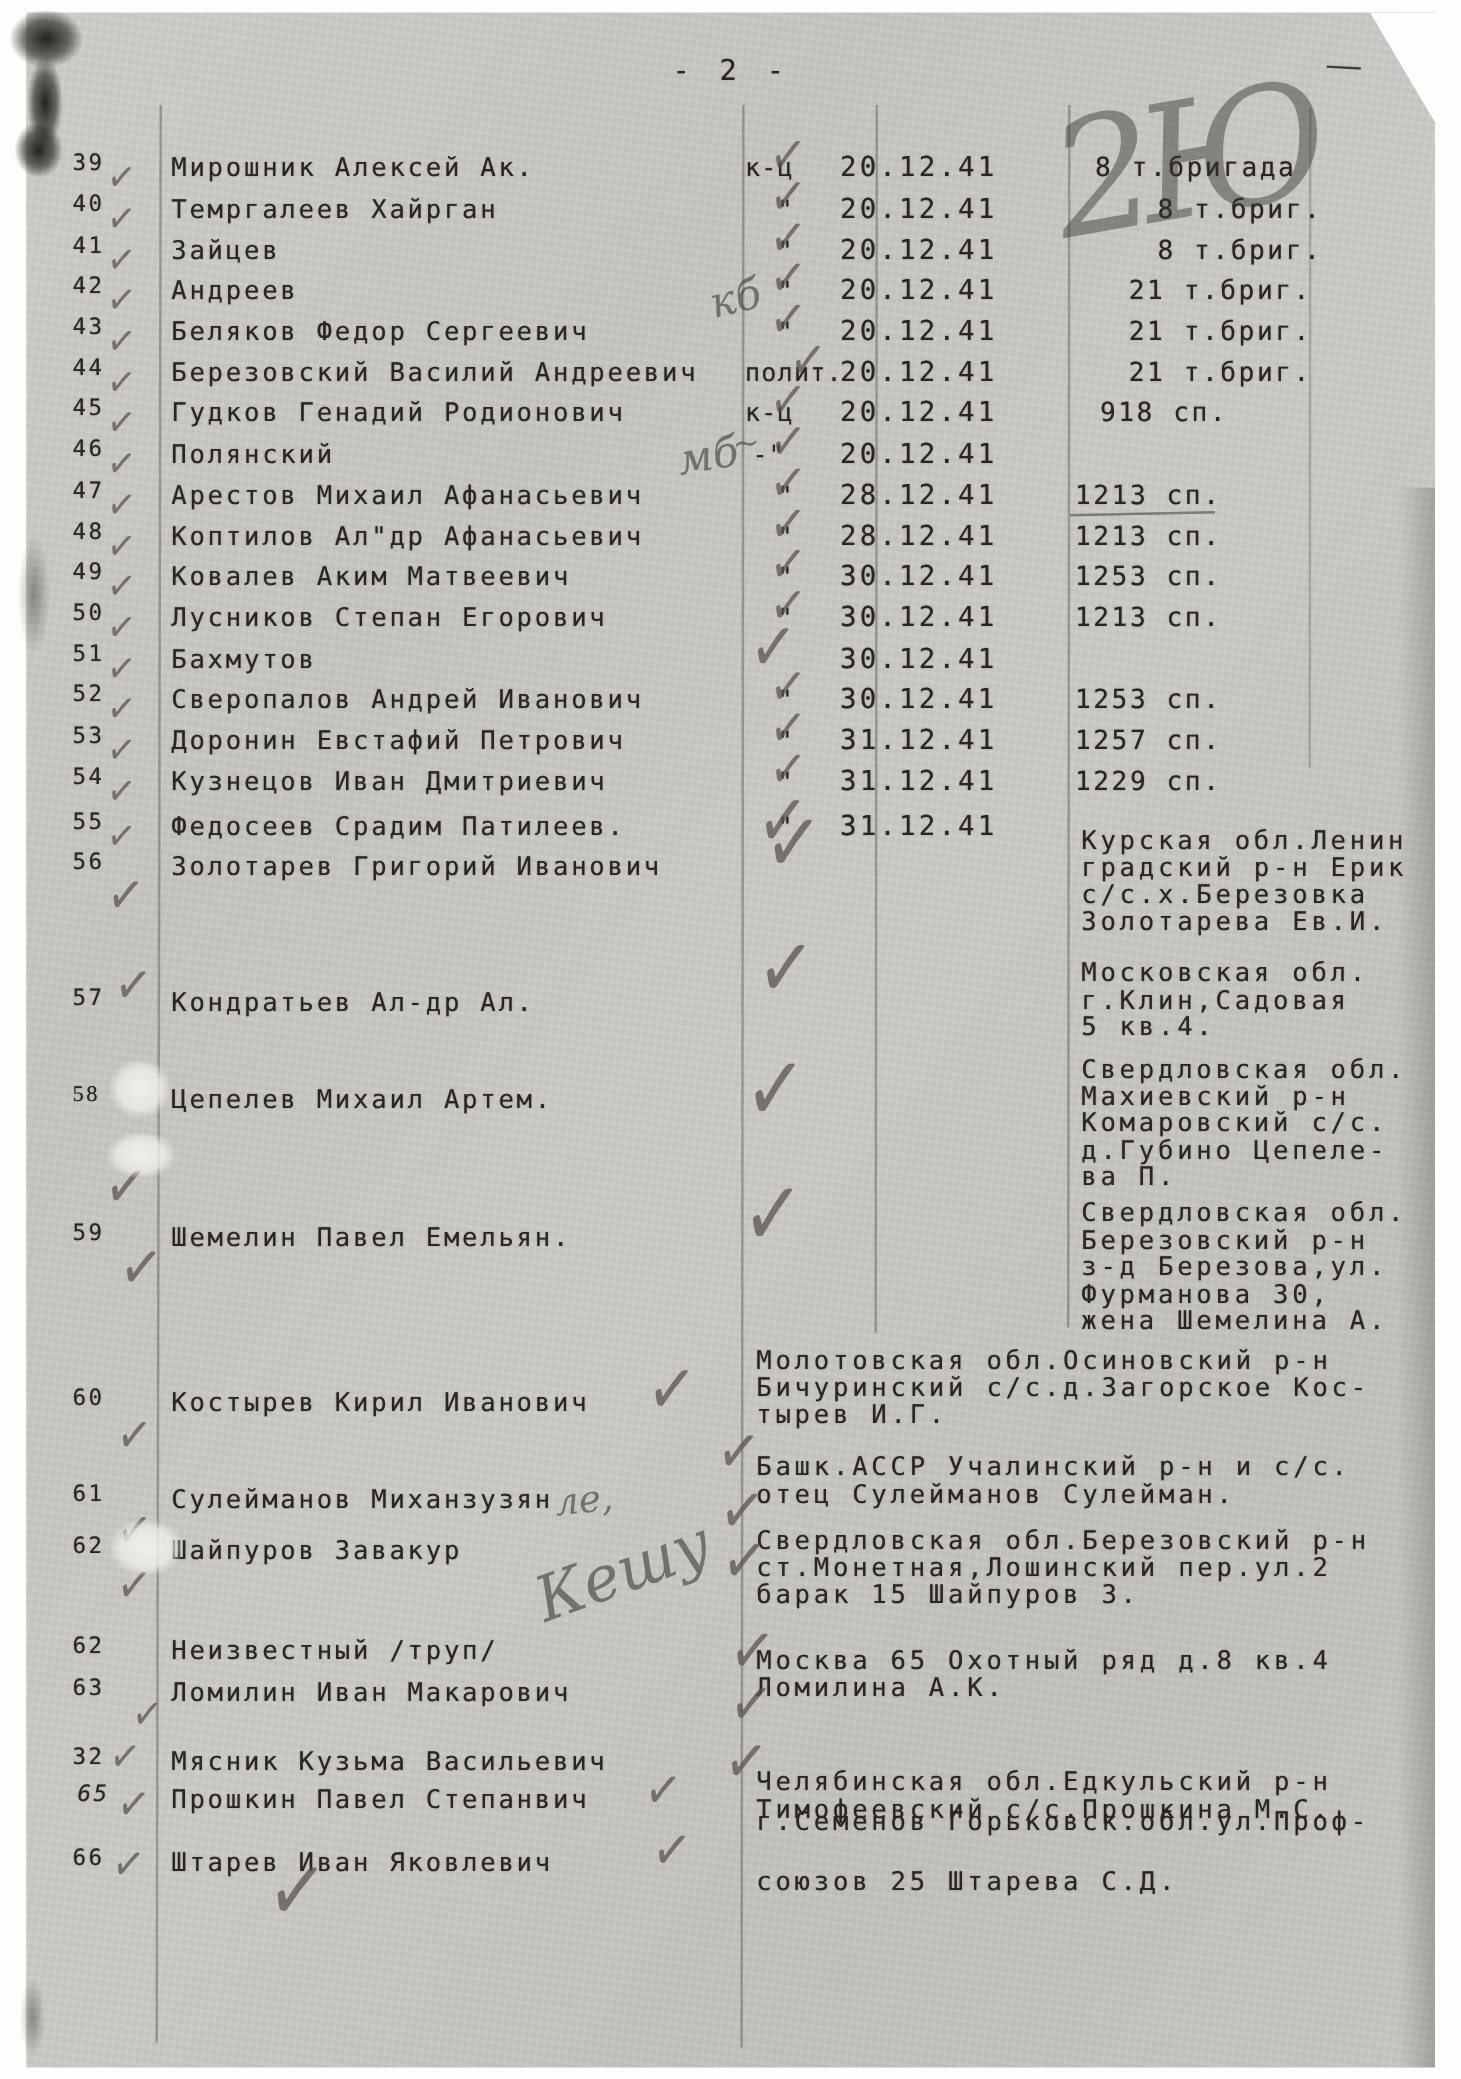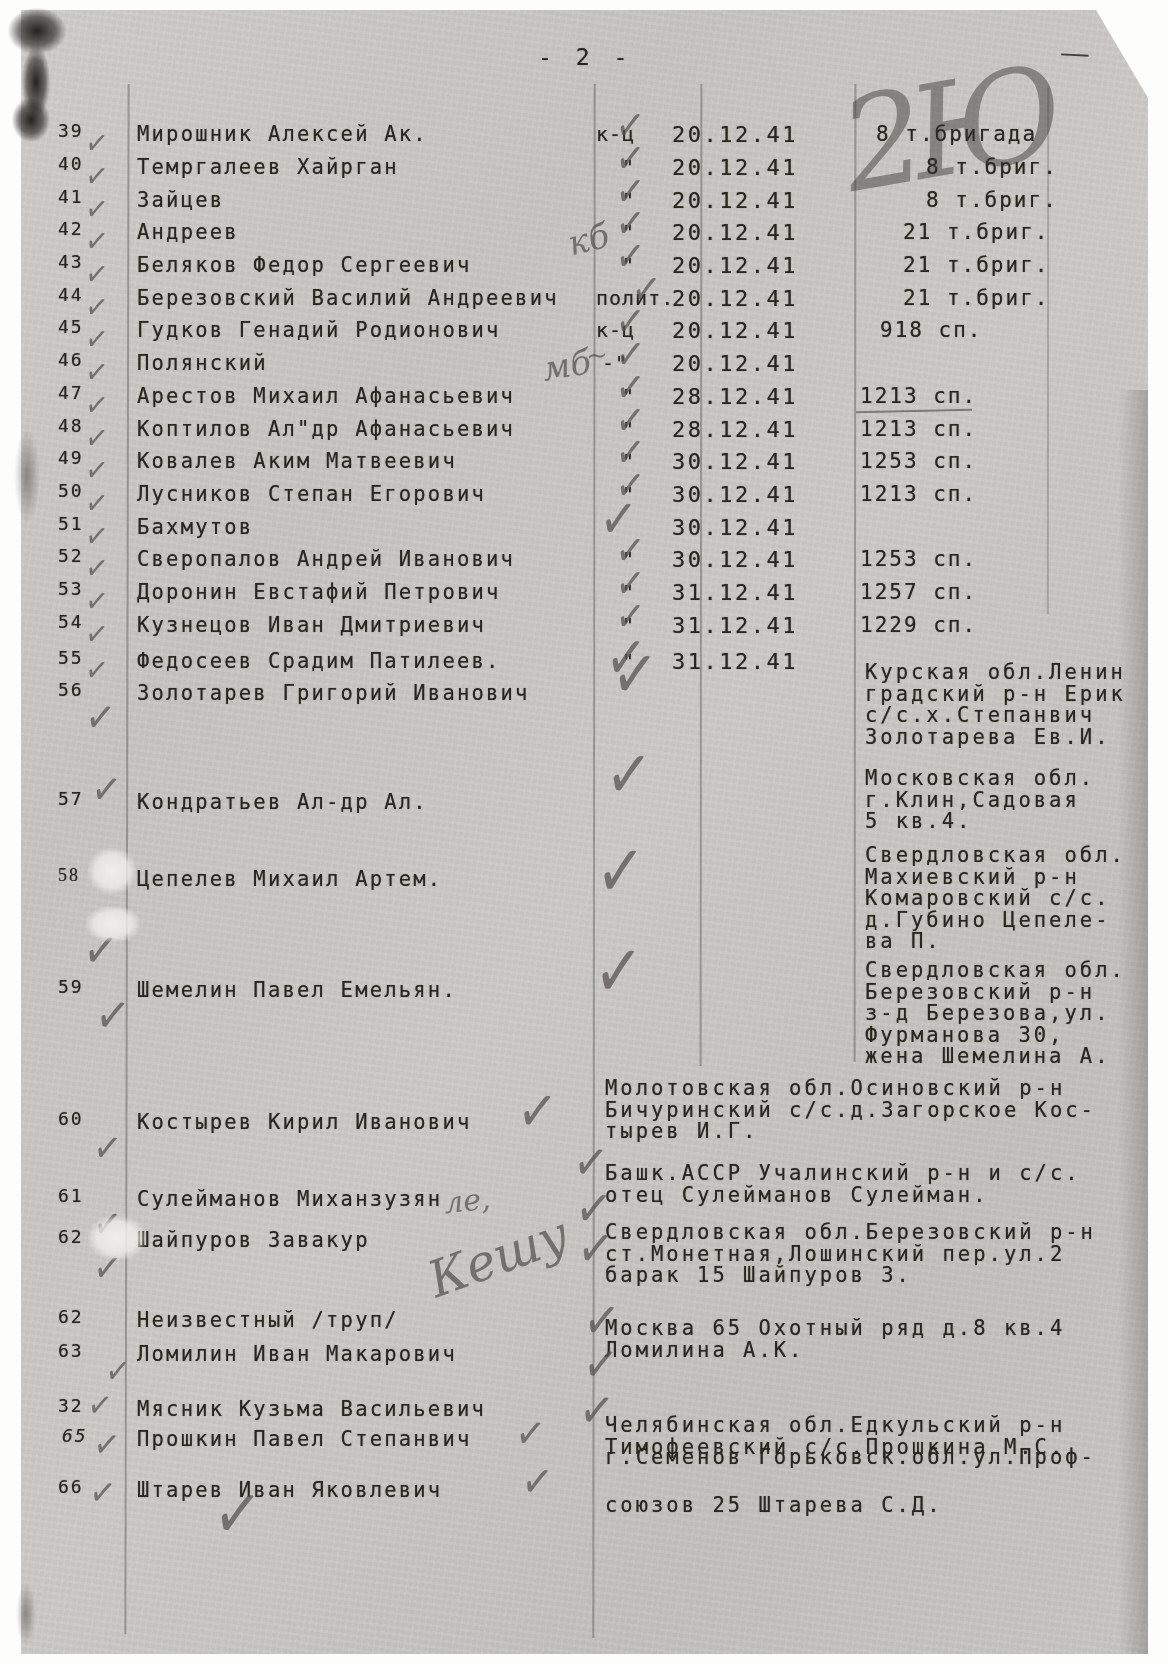--- a/index.html
+++ b/index.html
@@ -190,21 +190,21 @@
       <span class="t num" style="left: 58px; top: 647px;">55</span>
       <span class="t name" style="left: 137px; top: 649px;">Федосеев Срадим Патилеев.</span>
       <span class="t rank" style="left: 622px; top: 649px;">"</span>
       <span class="t date" style="left: 672px; top: 649px;">31.12.41</span>
     </div>
     <div>
       <span class="t num" style="left: 58px; top: 679px;">56</span>
       <span class="t name" style="left: 137px; top: 681px;">Золотарев Григорий Иванович</span>
       <span class="t addr" style="left: 865px; top: 662px;">Курская обл.Ленин</span>
       <span class="t addr" style="left: 865px; top: 683.5px;">градский р-н Ерик</span>
-      <span class="t addr" style="left: 865px; top: 705px;">с/с.х.Степанвич</span>
+      <span class="t addr" style="left: 865px; top: 705px;">с/с.х.Березовка</span>
       <span class="t addr" style="left: 865px; top: 726.5px;">Золотарева Ев.И.</span>
     </div>
     <div>
       <span class="t num" style="left: 58px; top: 788px;">57</span>
       <span class="t name" style="left: 137px; top: 790px;">Кондратьев Ал-др Ал.</span>
       <span class="t addr" style="left: 865px; top: 768px;">Московская обл.</span>
       <span class="t addr" style="left: 865px; top: 789.5px;">г.Клин,Садовая</span>
       <span class="t addr" style="left: 865px; top: 811px;">5 кв.4.</span>
     </div>
     <div>

